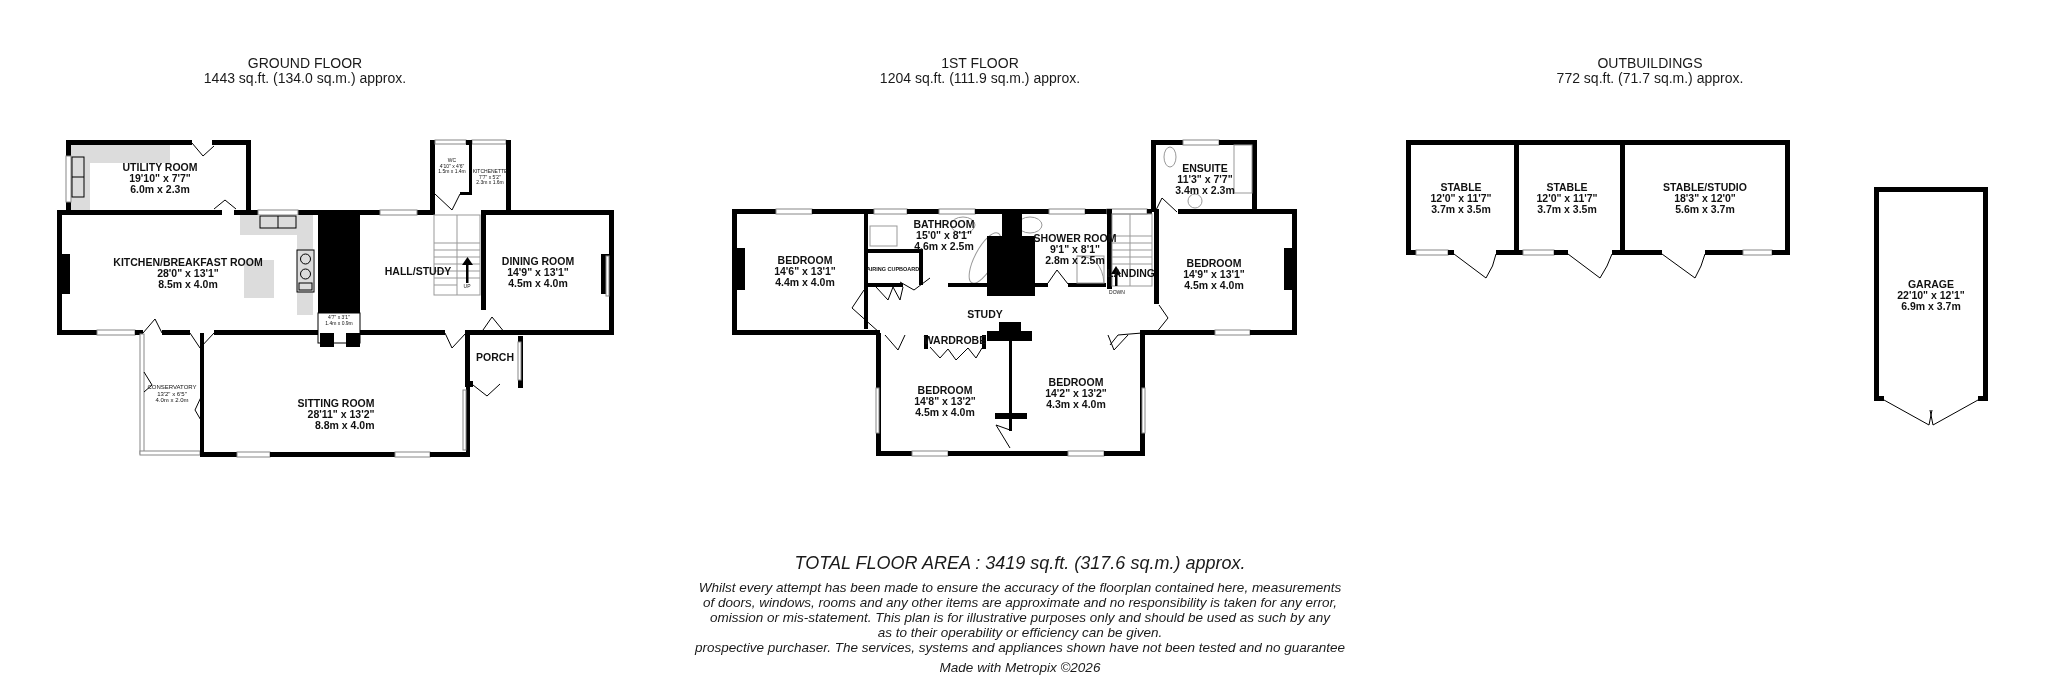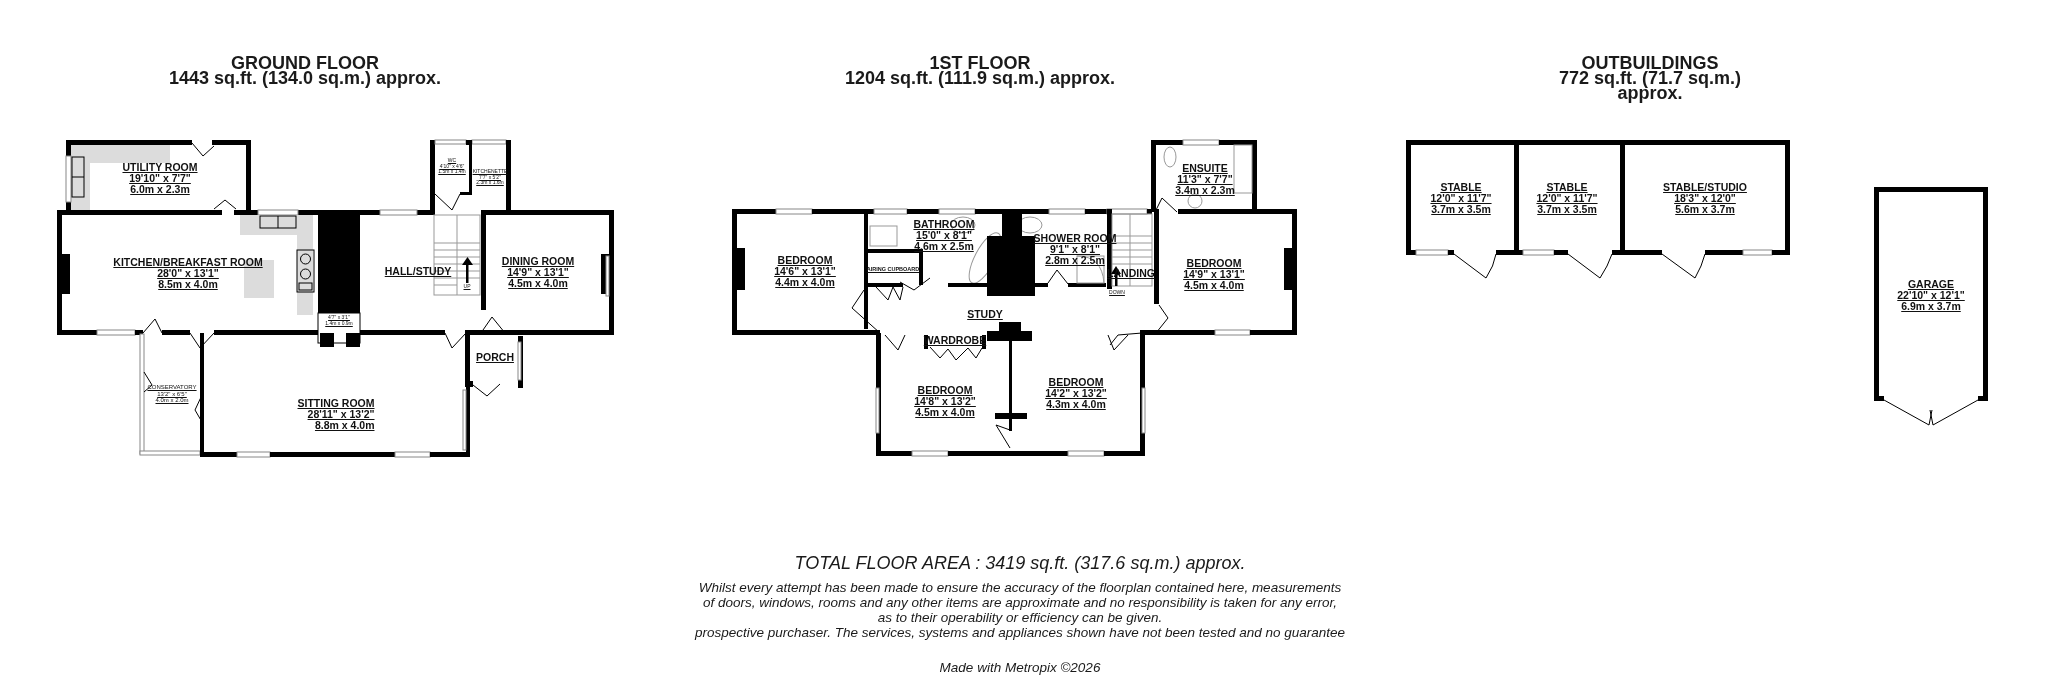--- a/index.html
+++ b/index.html
@@ -4,23 +4,23 @@
 <style>
   html, body { margin: 0; padding: 0; background: #ffffff; }
   body { width: 2048px; height: 676px; position: relative; overflow: hidden;
          font-family: "Liberation Sans", sans-serif; color: #1a1a1a; }
   .plan { position: absolute; left: 0; top: 0; width: 2048px; height: 676px; }
   .wall { fill: #000; }
   .thin { stroke: #000; stroke-width: 1; fill: none; }
   .gray { stroke: #999; stroke-width: 1; fill: none; }
   .win  { fill: #fff; stroke: #888; stroke-width: 1; }
   .counter { fill: #dcdcdc; }
-  .floor-head { position: absolute; text-align: center; font-size: 18px; line-height: 15px; color: #1a1a1a; font-weight: bold; }
+  .floor-head { position: absolute; text-align: center; font-size: 14px; line-height: 15px; color: #1a1a1a; }
   .floor-head .t { display: block; }
-  .room { position: absolute; text-align: center; font-weight: bold; font-size: 10.5px; line-height: 11px; color: #111; white-space: nowrap; transform: translateX(-50%); text-decoration: underline; }
+  .room { position: absolute; text-align: center; font-weight: bold; font-size: 10.5px; line-height: 11px; color: #111; white-space: nowrap; transform: translateX(-50%); }
   .room span { display: block; }
   .room.small { font-size: 5px; line-height: 5.5px; font-weight: normal; }
   .room.tiny { font-size: 6px; line-height: 6.5px; font-weight: normal; }
   .footer { position: absolute; left: 660px; width: 720px; text-align: center; font-style: italic; }
   .total { top: 553px; font-size: 18px; line-height: 20px; }
   .disclaimer { top: 580px; font-size: 13.5px; line-height: 15px; }
   .made { top: 660px; font-size: 13.5px; line-height: 15px; }
 </style>
 </head>
 <body>
@@ -398,16 +398,17 @@
 <div class="room" style="left:1931px; top:279px;">
   <span>GARAGE</span>
   <span>22'10"  x 12'1"</span>
   <span>6.9m  x 3.7m</span>
 </div>
 
 <div class="footer total">TOTAL FLOOR AREA : 3419 sq.ft. (317.6 sq.m.) approx.</div>
 <div class="footer disclaimer">
   <div>Whilst every attempt has been made to ensure the accuracy of the floorplan contained here, measurements</div>
   <div>of doors, windows, rooms and any other items are approximate and no responsibility is taken for any error,</div>
+  <div>omission or mis-statement. This plan is for illustrative purposes only and should be used as such by any</div>
   <div>as to their operability or efficiency can be given.</div>
   <div>prospective purchaser. The services, systems and appliances shown have not been tested and no guarantee</div>
 </div>
 <div class="footer made">Made with Metropix ©2026</div>
 
 </body></html>

